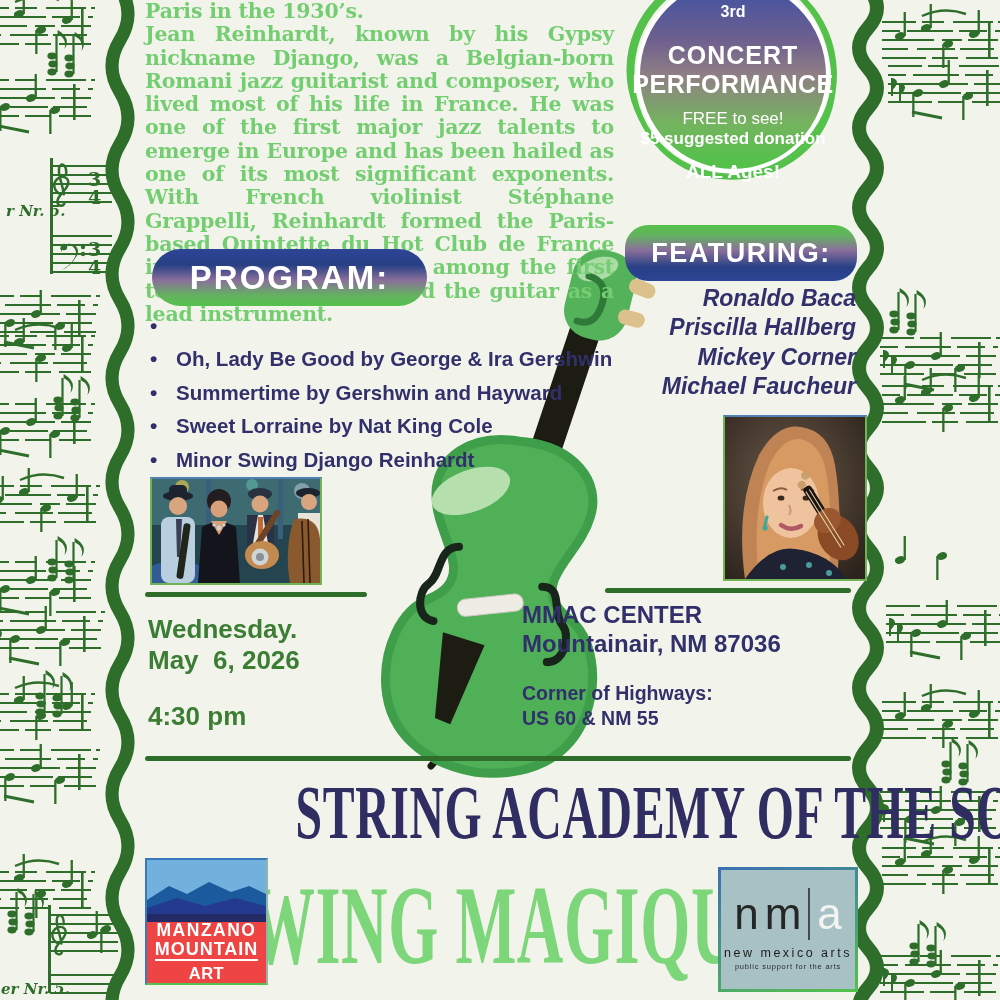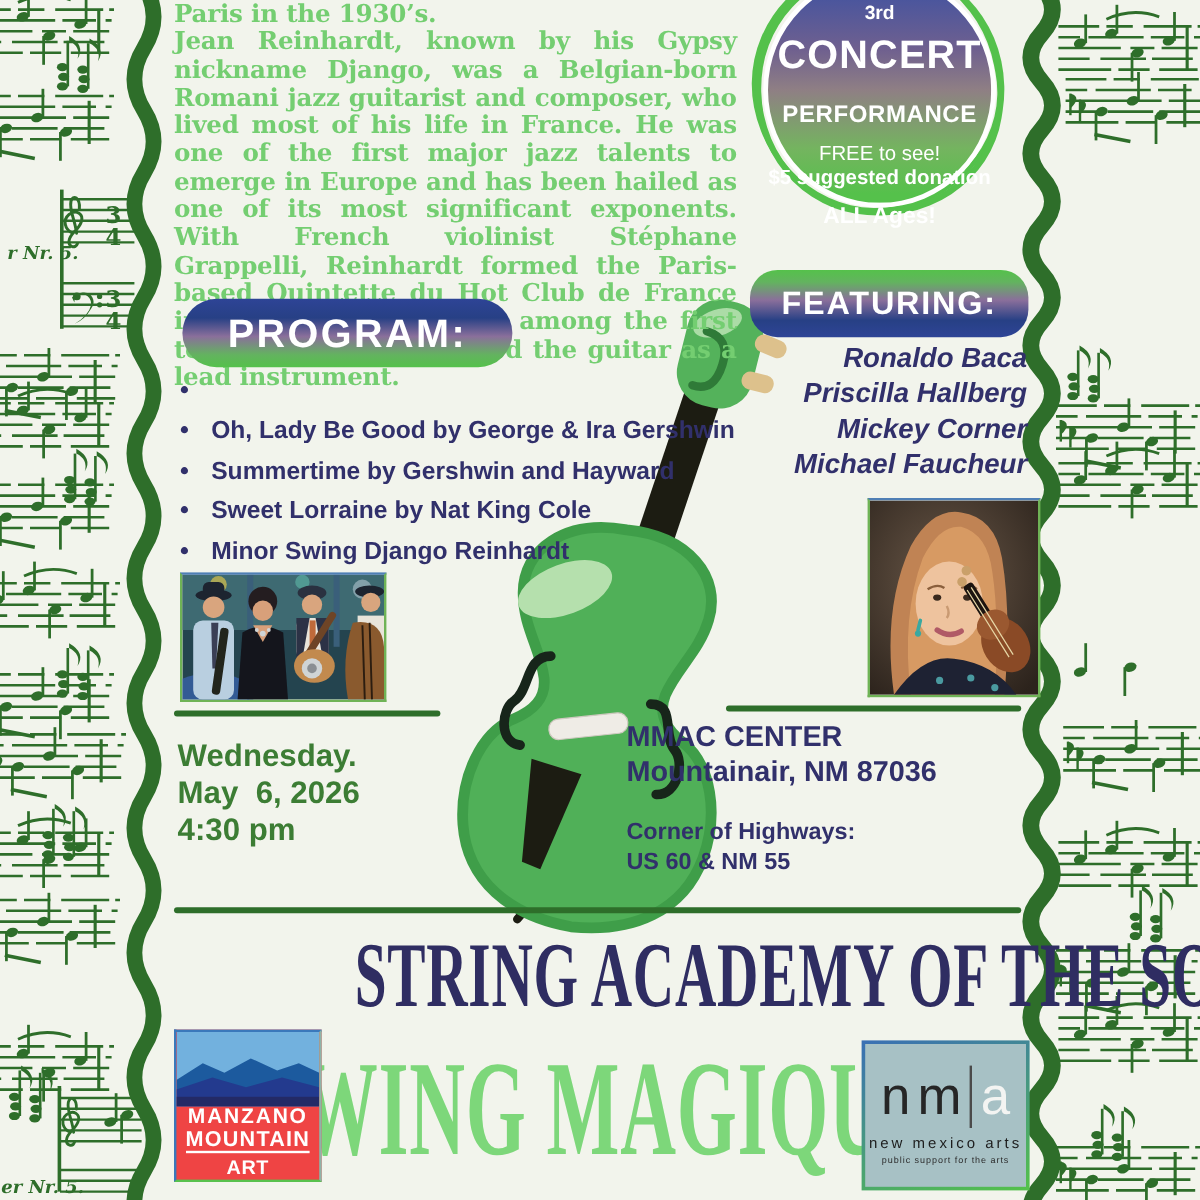--- a/index.html
+++ b/index.html
@@ -33,22 +33,22 @@
   .badge{left:629px;top:-30px;width:208px;height:210px;z-index:3;}
   .badge .ring1,.badge .ring2{position:absolute;border-radius:50% 48% 52% 49%/49% 51% 47% 52%;
     border:5px solid var(--badge-ring-green);}
   .badge .ring1{inset:0;transform:rotate(9deg);}
   .badge .ring2{inset:-2px 3px 3px -2px;border-width:4px;transform:rotate(-11deg);}
   .badge .inner{position:absolute;inset:7px;border-radius:50%;border:4px solid #fff;
     background:linear-gradient(180deg,#3b51a3 0%,#6f608f 32%,#8f7f84 50%,#74b45f 76%,var(--pill-green) 96%);
     color:#fff;display:flex;flex-direction:column;align-items:center;justify-content:flex-start;
     padding-top:22px;box-sizing:border-box;text-align:center;}
   .badge .b-3rd{font-size:16px;font-weight:bold;}
-  .badge .b-concert{font-size:33px;font-weight:bold;letter-spacing:1px;margin-top:6px;}
-  .badge .b-perf{font-size:20px;font-weight:bold;letter-spacing:.5px;margin-top:20px;}
+  .badge .b-concert{font-size:25px;font-weight:bold;letter-spacing:1px;margin-top:20px;}
+  .badge .b-perf{font-size:25px;font-weight:bold;letter-spacing:.5px;}
   .badge .b-free{font-size:17px;font-weight:normal;margin-top:10px;}
   .badge .b-don{font-size:17px;font-weight:bold;}
   .badge .b-ages{font-size:19px;font-weight:bold;margin-top:12px;}
 
   
   .pill{position:absolute;z-index:4;color:#fff;font-weight:bold;display:flex;
     align-items:center;justify-content:center;}
   .pill-program{left:152px;top:249px;width:275px;height:57px;border-radius:29px;
     background:linear-gradient(180deg,var(--pill-blue) 0%,#274085 28%,var(--pill-purple) 55%,#63b35f 82%,var(--pill-green) 100%);
     font-size:33px;letter-spacing:2px;}
@@ -72,21 +72,21 @@
   .portrait-photo{left:723px;top:415px;width:140px;height:162px;border:2px solid #6fb356;border-top-color:#4f7fb5;}
 
   
   .rule{position:absolute;height:5px;background:var(--decor-green);border-radius:3px;z-index:4;}
   .rule-left-top{left:145px;top:592px;width:222px;}
   .rule-right-top{left:605px;top:588px;width:246px;}
   .rule-bottom{left:145px;top:756px;width:706px;}
 
   
   .when{left:148px;top:614px;z-index:4;color:var(--date-green);font-weight:bold;font-size:26px;line-height:31px;}
-  .when .time{}
+  .when .time{margin-top:25px;}
   .when div{white-space:pre;}
   .where{right:148px;top:600px;width:330px;z-index:4;color:var(--navy);font-weight:bold;
     font-size:24px;line-height:29px;}
   .where .corner{font-size:19.5px;line-height:25px;margin-top:23px;}
 
   
   .org-title{left:0;top:774px;width:1000px;text-align:center;z-index:4;line-height:1;}
   .org-title .stretch{display:inline-block;transform:scaleX(0.62);transform-origin:50% 50%;
     font-family:"Liberation Serif",serif;font-weight:bold;font-size:77px;letter-spacing:1px;
     color:var(--title-navy);white-space:nowrap;}

